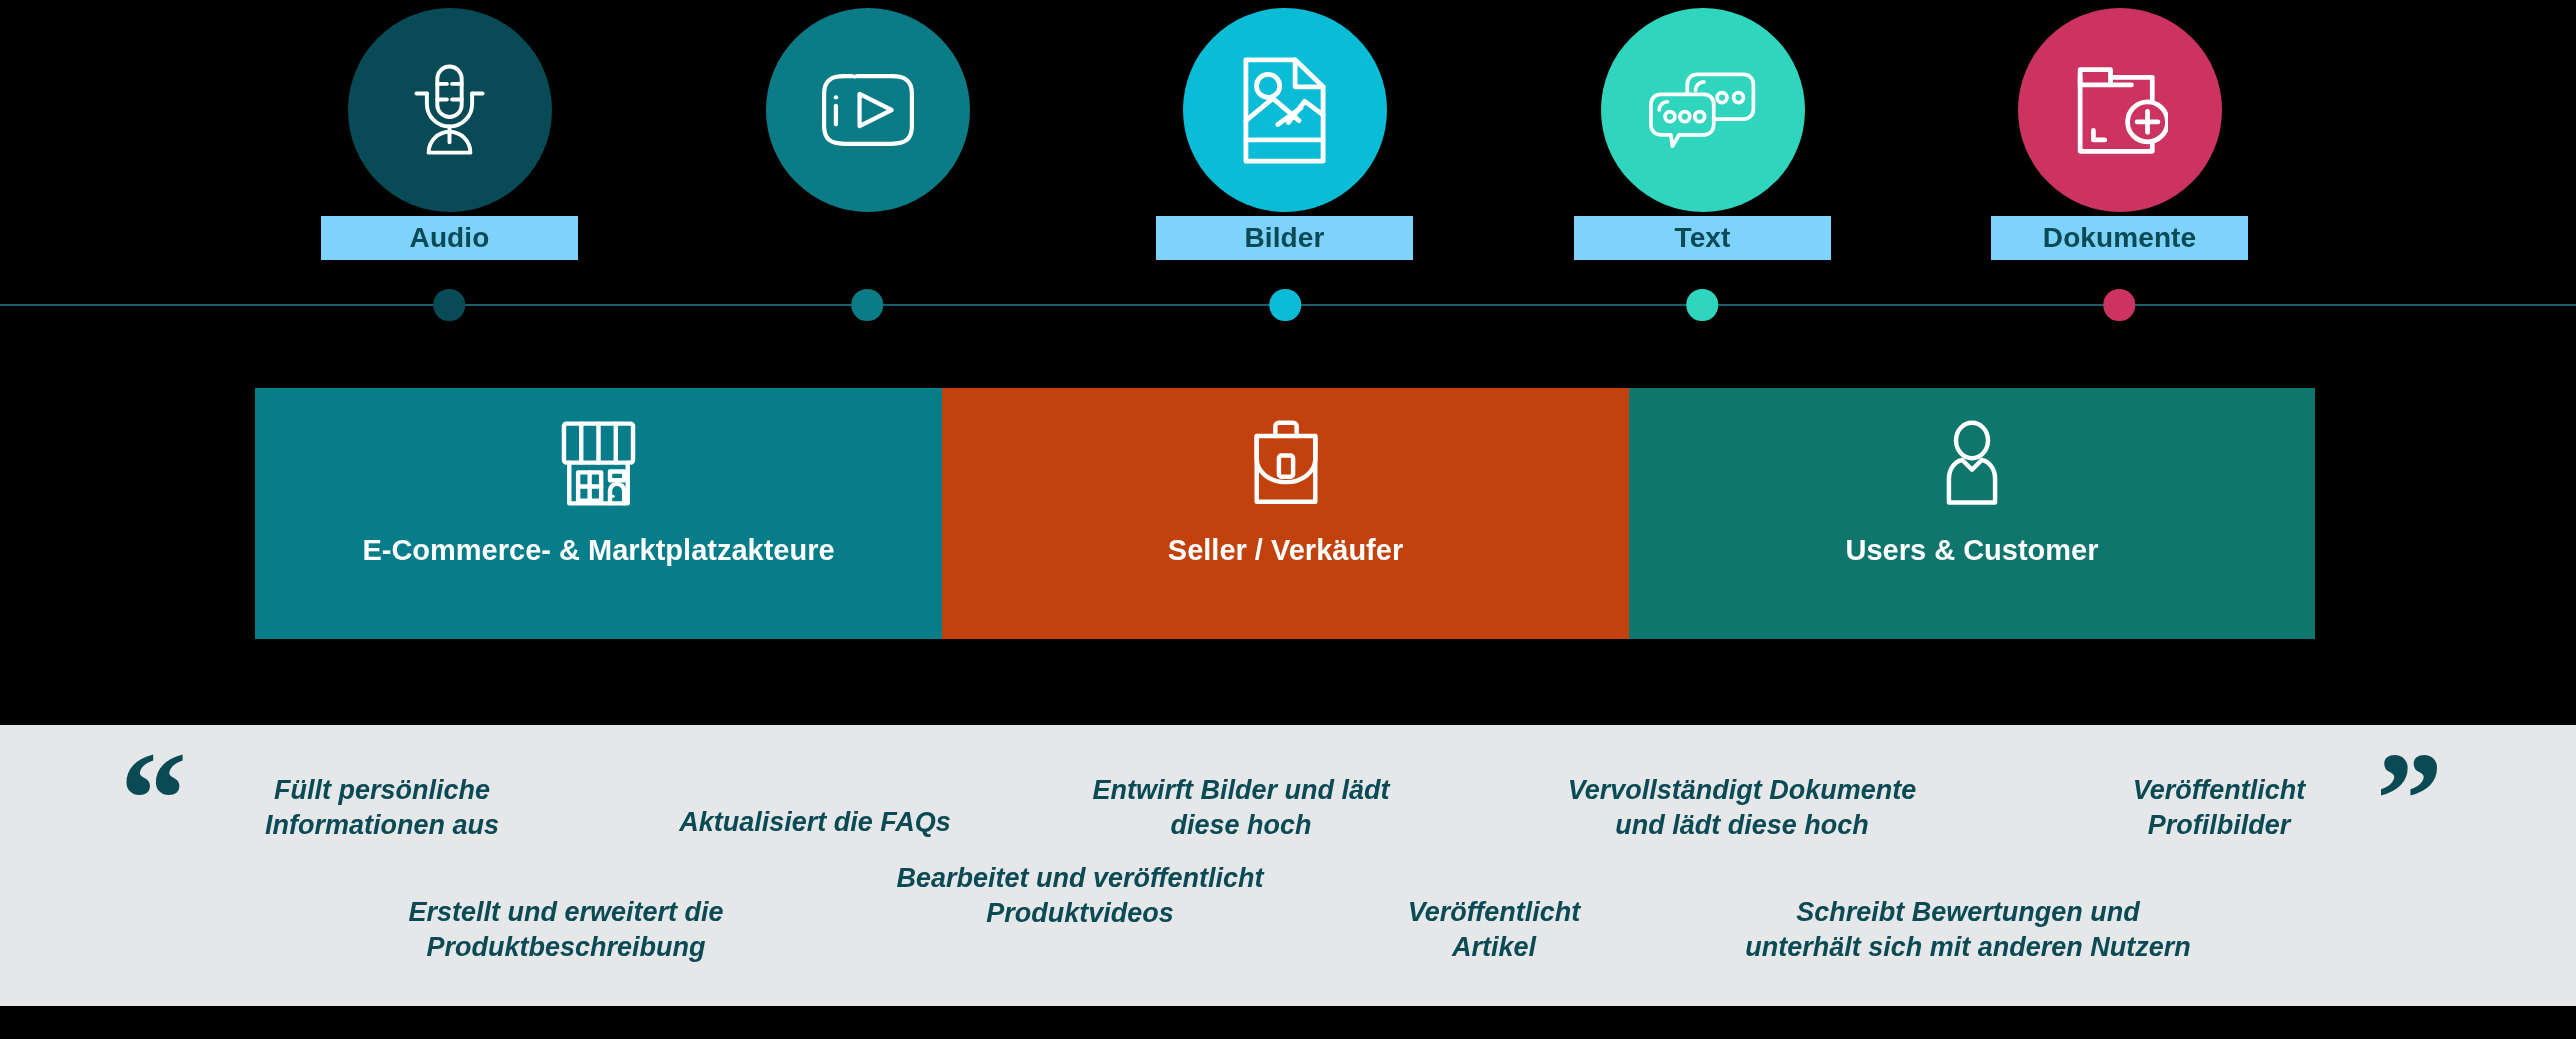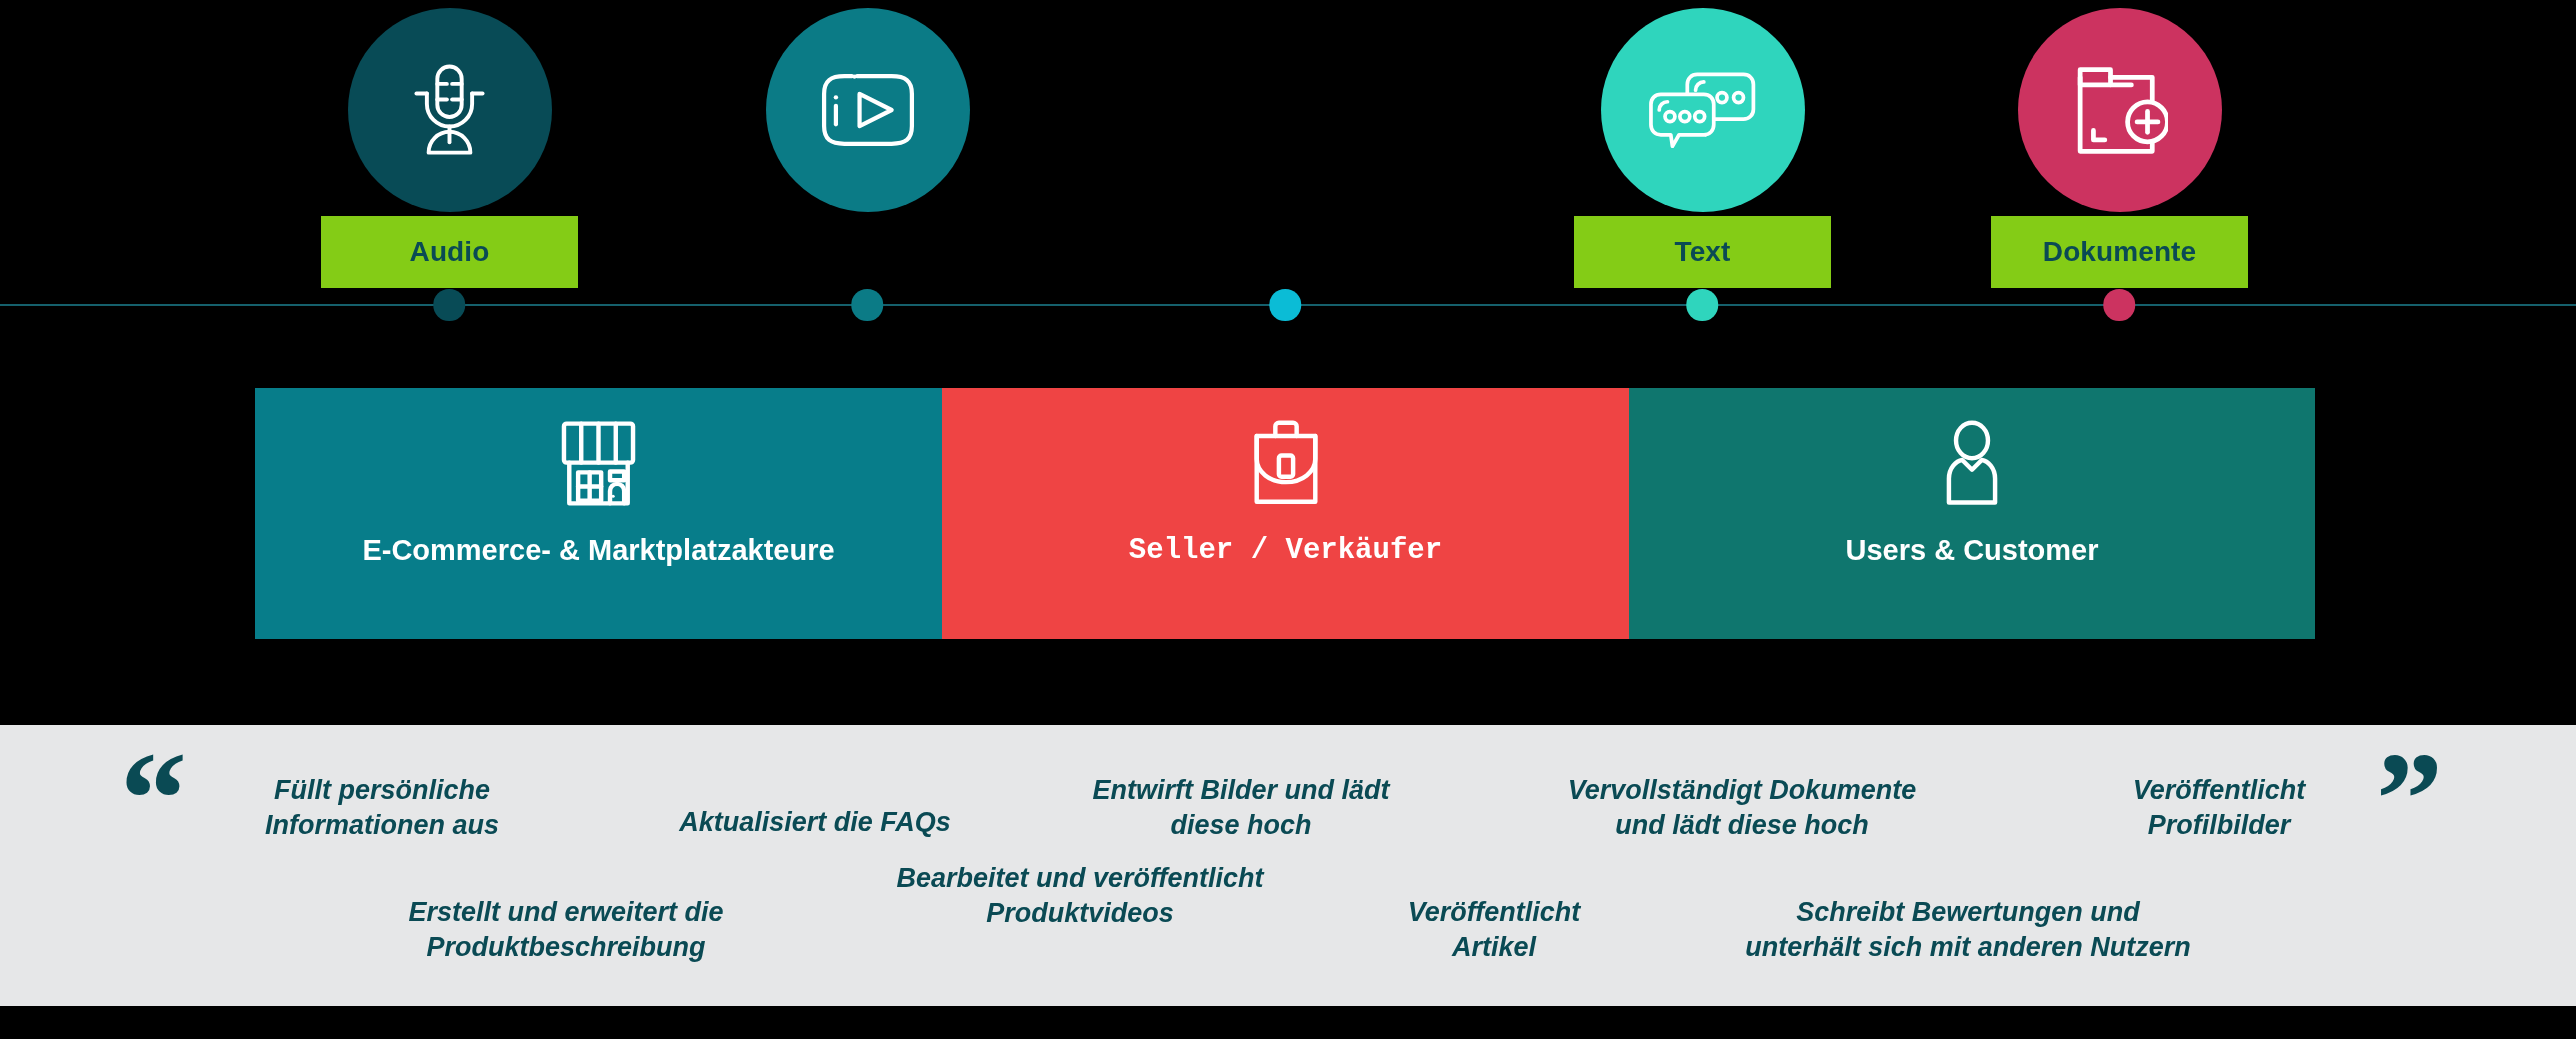--- a/index.html
+++ b/index.html
@@ -40,22 +40,22 @@
     display: flex;
     align-items: center;
     justify-content: center;
   }
   .media-circle svg { display:block; }
   .media-label {
     position: absolute;
     left: 0;
     top: 216px;
     width: 257px;
-    height: 72px;
-    background: #84cc16;
+    height: 44px;
+    background: #7dd3fc;
     display: flex;
     align-items: center;
     justify-content: center;
     color: #0a4a54;
     font-size: 28px;
     font-weight: bold;
     letter-spacing: 0.1px;
   }
 
   
@@ -185,20 +185,36 @@
           <path d="M47 5 H88 C104 5 112 10 112 26 V64 C112 80 104 85 88 85 H32 C16 85 8 80 8 64 V26 C8 10 16 5 32 5 H41"></path>
           <circle cx="44" cy="5.5" r="2.4" fill="#ffffff" stroke="none"></circle>
           <circle cx="22" cy="30" r="2.6" fill="#ffffff" stroke="none"></circle>
           <line x1="22" y1="40" x2="22" y2="62"></line>
           <path d="M50 26 L88 45 L50 64 Z"></path>
         </svg>
       </span>
     </div>
   </div>
 
+  <div class="media-item" style="left:1156px;">
+    <div class="media-circle" style="background:#0bbcd6;">
+      <span>
+        <svg width="87" height="111" viewBox="0 0 90 115" fill="none" stroke="#ffffff" stroke-width="5" stroke-linecap="round" stroke-linejoin="round">
+          <path d="M5 5 H56 L85 33 V110 H5 Z"></path>
+          <path d="M56 5 V33 H85"></path>
+          <circle cx="28" cy="32" r="12"></circle>
+          <path d="M5 68 L33 45 L60 68"></path>
+          <path d="M49 70 L66 48 L85 62"></path>
+          <path d="M38 72 L62 55"></path>
+          <line x1="5" y1="88" x2="85" y2="88"></line>
+        </svg>
+      </span>
+    </div>
+    <div class="media-label">Bilder</div>
+  </div>
 
   <div class="media-item" style="left:1574px;text-align:center;">
     <div class="media-circle" style="background:#2fd5bd;">
       <span>
         <svg width="108" height="76" viewBox="0 0 130 92" fill="none" stroke="#ffffff" stroke-width="4.5" stroke-linecap="round" stroke-linejoin="round">
           <path d="M58 3 H114 C121 3 126 8 126 15 V45 C126 52 121 57 114 57 H78 L68 76 L66 57 H58 C51 57 46 52 46 45 V15 C46 8 51 3 58 3 Z"></path>
           <path d="M56 22 a10 10 0 0 1 10 -10"></path>
           <circle cx="88" cy="31" r="6"></circle>
             <circle cx="108" cy="31" r="6"></circle>
           <path d="M14 27 H66 C73 27 78 32 78 39 V64 C78 71 73 76 66 76 H36 L28 90 L26 76 H14 C7 76 2 71 2 64 V39 C2 32 7 27 14 27 Z" fill="#2fd5bd"></path>
@@ -251,21 +267,21 @@
         <line x1="32" y1="58" x2="32" y2="90"></line>
         <line x1="19" y1="74" x2="45" y2="74"></line>
         <rect x="55" y="57" width="16" height="10"></rect>
         <path d="M55 93 V79 a8 8 0 0 1 16 0 V93"></path>
         <circle cx="58.5" cy="85" r="1.8" fill="#ffffff" stroke="none"></circle>
       </svg>
     </div>
     <div class="actor-label">E-Commerce- &amp; Marktplatzakteure</div>
   </div>
 
-  <div class="actor-seg" style="width:687px; background:#ef4444;font-family:Liberation Mono, monospace;">
+  <div class="actor-seg" style="width:687px; background:#c2410c;">
     <div class="actor-icon">
       <svg width="70" height="87" viewBox="0 0 78 98" fill="none" stroke="#ffffff" stroke-width="5" stroke-linecap="round" stroke-linejoin="round">
         <path d="M27 18 V7 a4 4 0 0 1 4 -4 H47 a4 4 0 0 1 4 4 V18"></path>
         <path d="M6 18 H72 V92 H6 Z"></path>
         <path d="M6 18 V44 a33 26 0 0 0 66 0 V18"></path>
         <rect x="31" y="40" width="16" height="24" rx="3"></rect>
       </svg>
     </div>
     <div class="actor-label">Seller / Verkäufer</div>
   </div>

